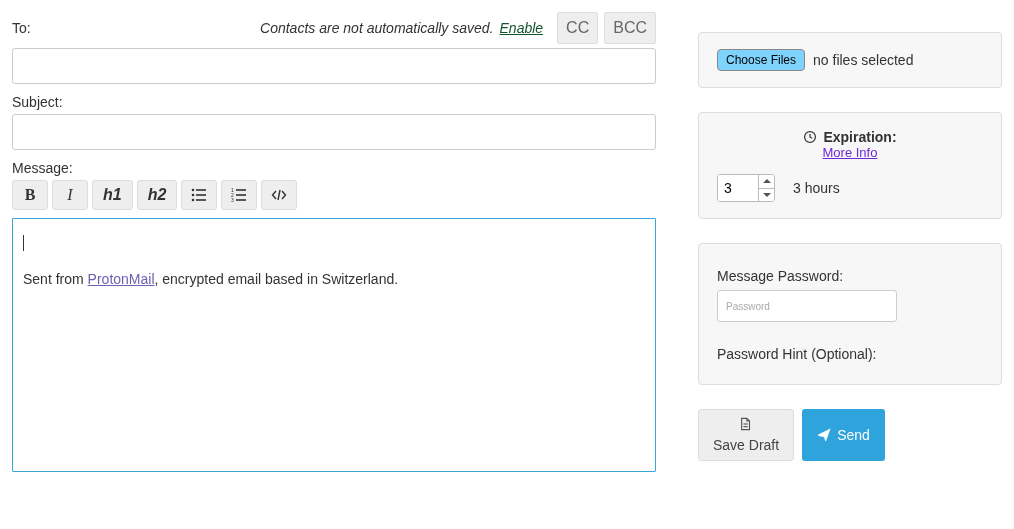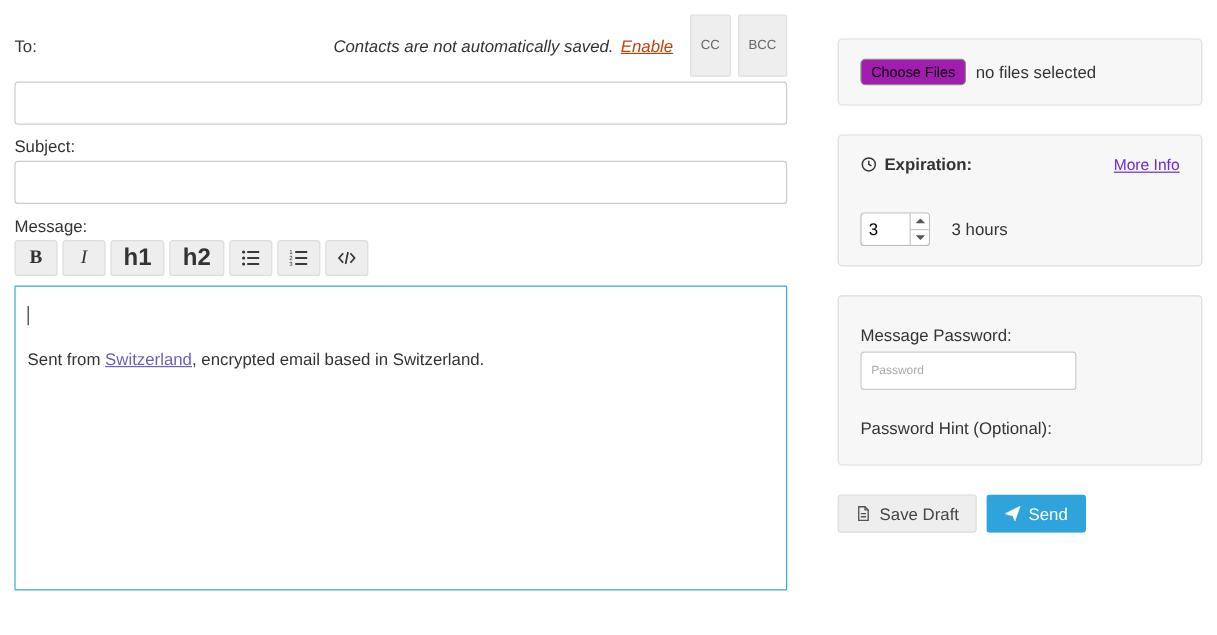--- a/index.html
+++ b/index.html
@@ -16,28 +16,28 @@
     padding: 12px;
     gap: 42px;
   }
   .left { flex: 0 0 644px; }
   .right { flex: 0 0 304px; padding-top: 20px; }
 
   .field-row { margin-bottom: 4px; }
   .to-row { display:flex; align-items:center; justify-content:space-between; }
   .to-label { font-weight:400; }
   .save-note { font-style: italic; color:#333; display:flex; align-items:center; gap:6px; }
-  .save-note a { color:#c2410c; text-decoration: underline; font-style: italic; }
+  .save-note a { color:#14532d; text-decoration: underline; font-style: italic; }
 
   .chip-btn {
     background:#eee;
     border:1px solid #ddd;
     color:#666;
-    font-size:11px;
-    padding:19px 8px;
+    font-size:16px;
+    padding:6px 8px;
     border-radius:2px;
     cursor:pointer;
     font-family: inherit;
   }
   .chip-group { display:flex; gap:6px; margin-left:8px; }
 
   .text-input {
     width:100%;
     border:1px solid #ccc;
     border-radius:3px;
@@ -59,21 +59,21 @@
     min-width:36px;
     height:30px;
     display:flex;
     align-items:center;
     justify-content:center;
     cursor:pointer;
     font-family: Georgia, "Times New Roman", serif;
     font-size:16px;
     color:#333;
   }
-  .tb-btn.h { font-family: "Helvetica Neue", Arial, sans-serif; font-weight:bold; font-size:20px; padding:0 10px; }
+  .tb-btn.h { font-family: "Helvetica Neue", Arial, sans-serif; font-weight:bold; font-size:16px; padding:0 10px;font-style:italic; }
   .tb-btn svg { width:16px; height:16px; }
 
   .editor {
     border:1px solid #39a6d6;
     min-height:254px;
     padding:14px 10px;
     font-size:14px;
     line-height:1.45;
     border-radius:1px;
   }
@@ -89,30 +89,30 @@
   .panel {
     background:#f7f7f7;
     border:1px solid #ddd;
     border-radius:4px;
     padding:16px 18px;
     margin-bottom:24px;
   }
 
   .file-row { display:flex; align-items:center; gap:8px; }
   .native-file-btn {
-    background:#a21caf;
+    background:#7dd3fc;
     border:1px solid #888;
     border-radius:4px;
     padding:3px 8px;
     font-size:12px;
     font-family: inherit;
     cursor:pointer;
   }
 
-  .exp-header { display:flex; justify-content:space-between; align-items:center; margin-bottom:32px; }
+  .exp-header { display:flex; justify-content:space-between; align-items:center; margin-bottom:14px;flex-direction:column; }
   .exp-title { display:flex; align-items:center; gap:6px; font-weight:600; }
   .more-info { color:#6d28d9; text-decoration:underline; font-size:13px; }
 
   .spinner-wrap { display:flex; align-items:center; gap:18px; }
   .spinner {
     display:flex;
     border:1px solid #bbb;
     border-radius:3px;
     overflow:hidden;
     height:28px;
@@ -169,21 +169,21 @@
   .actions { display:flex; gap:8px; justify-content:flex-start; }
   .btn {
     display:inline-flex; align-items:center; gap:6px;
     border-radius:3px;
     padding:7px 14px;
     font-size:14px;
     font-family:inherit;
     cursor:pointer;
     border:1px solid transparent;
   }
-  .btn-secondary { background:#eee; border-color:#ddd; color:#444; }
+  .btn-secondary { background:#eee; border-color:#ddd; color:#444;flex-direction:column; }
   .btn-primary { background:#2ea3dc; color:#fff; }
   .btn svg { width:14px; height:14px; }
 
   .spacer-encrypt { height:16px; }
 </style>
 </head>
 <body>
 
 <div class="page">
 
@@ -243,21 +243,21 @@
               <line x1="9" y1="3" x2="7" y2="13"></line>
             </g>
           </svg>
       </div>
     </div>
 
     <div class="editor">
       <div class="cursor-line"></div>
       <div style="height:16px;"></div>
       <div>
-        <span>Sent from </span><a href="#">Switzerland</a><span>, encrypted email based in Switzerland.</span>
+        <span>Sent from </span><a href="#">ProtonMail</a><span>, encrypted email based in Switzerland.</span>
       </div>
     </div>
   </div>
 
   <div class="right">
     <div class="panel">
       <div class="file-row">
         <button class="native-file-btn">Choose Files</button>
         <span>no files selected</span>
       </div>

